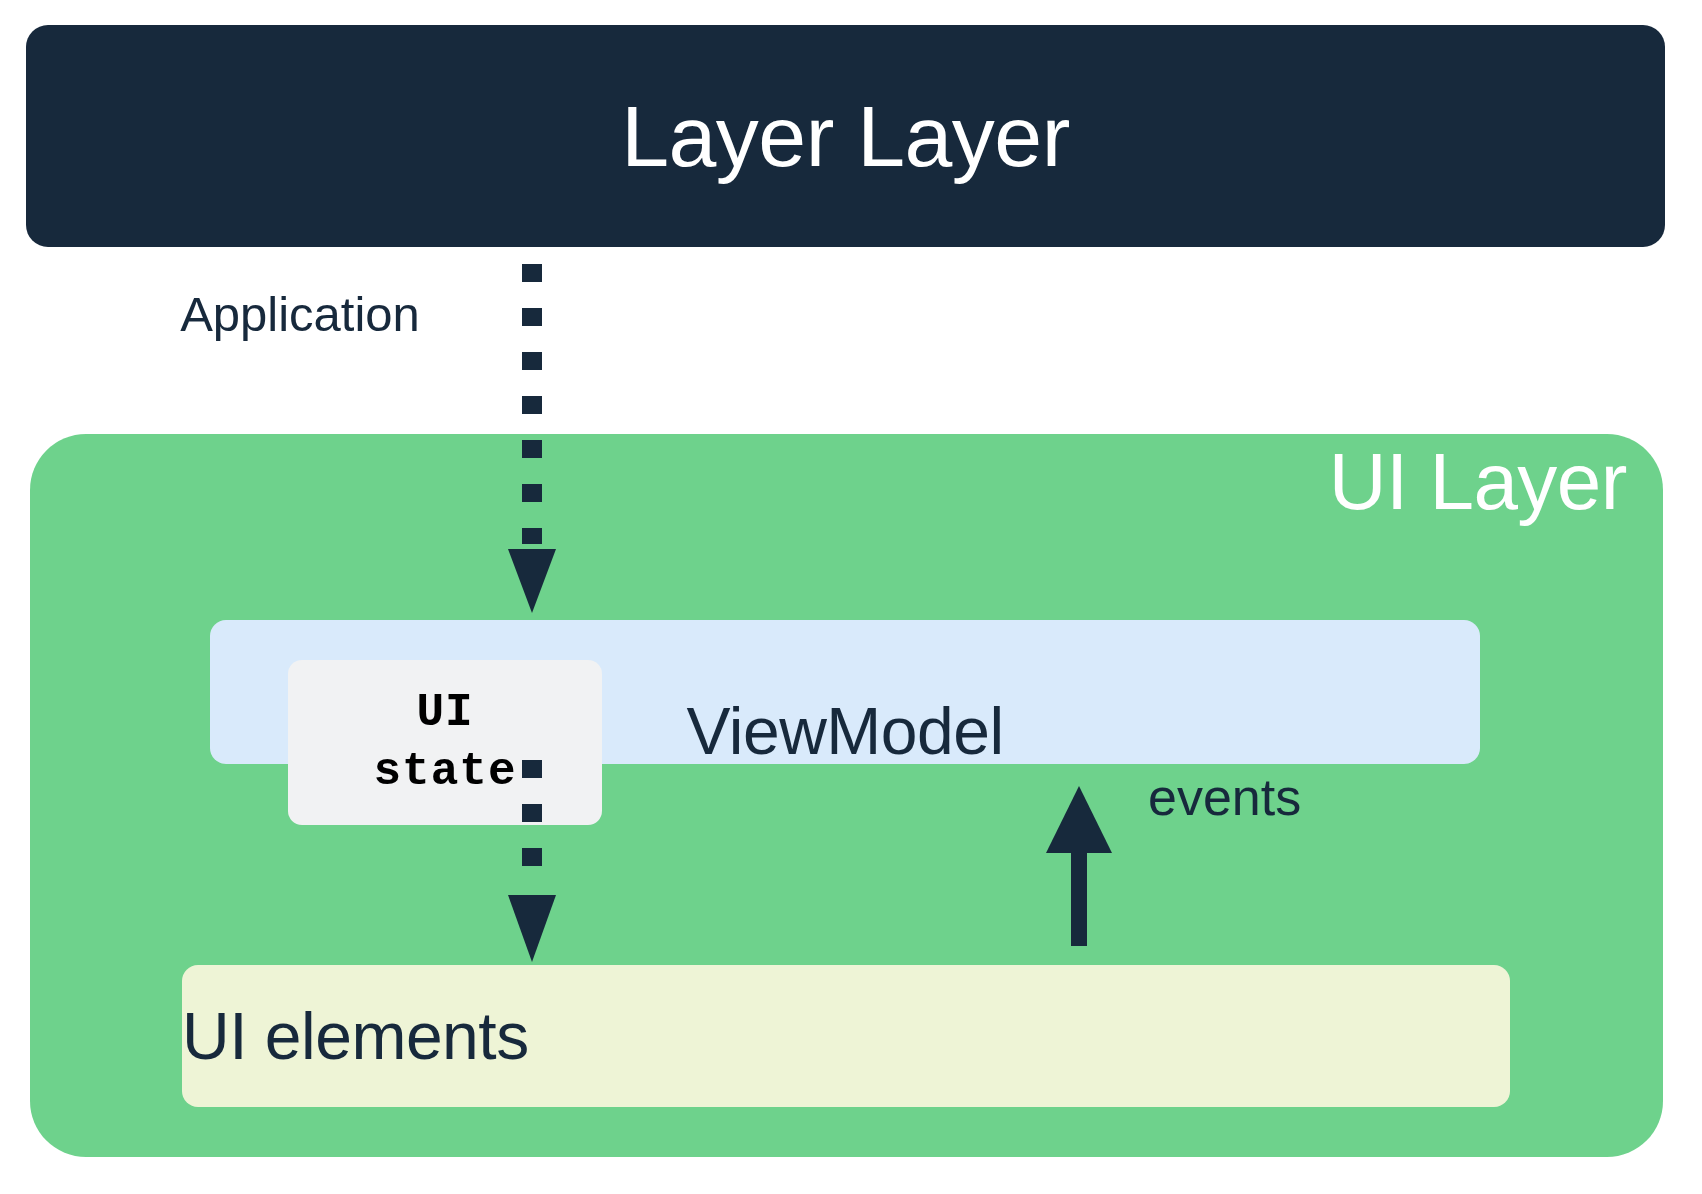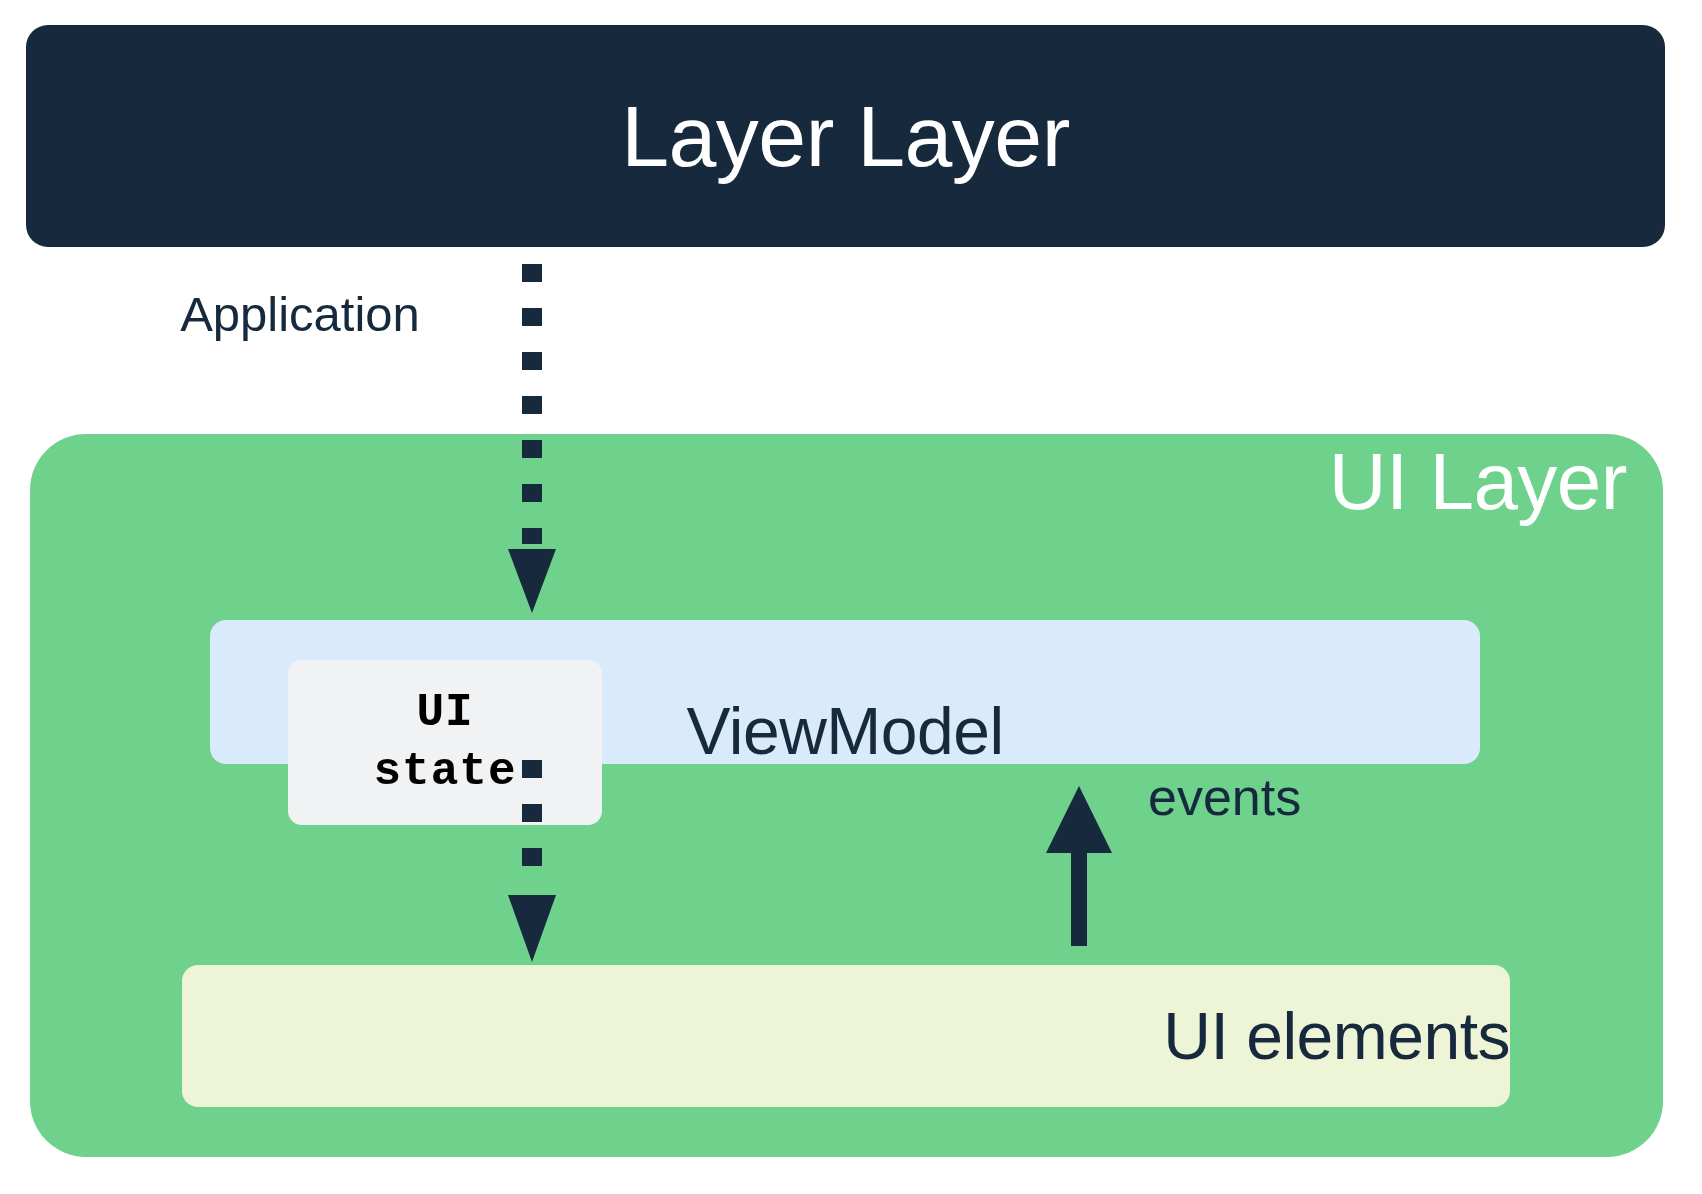--- a/index.html
+++ b/index.html
@@ -138,21 +138,21 @@
   .ui-elements-box {
     position: absolute;
     left: 152px;
     top: 531px;
     width: 1328px;
     height: 142px;
     background: #eef4d6;
     border-radius: 16px;
     display: flex;
     align-items: center;
-    justify-content: flex-end;
+    justify-content: flex-start;
     box-sizing: border-box;
   }
   .ui-elements-label {
     color: #17293c;
     font-size: 66px;
     font-weight: 400;
     letter-spacing: -0.5px;
     line-height: 1;
     white-space: nowrap;
   }

